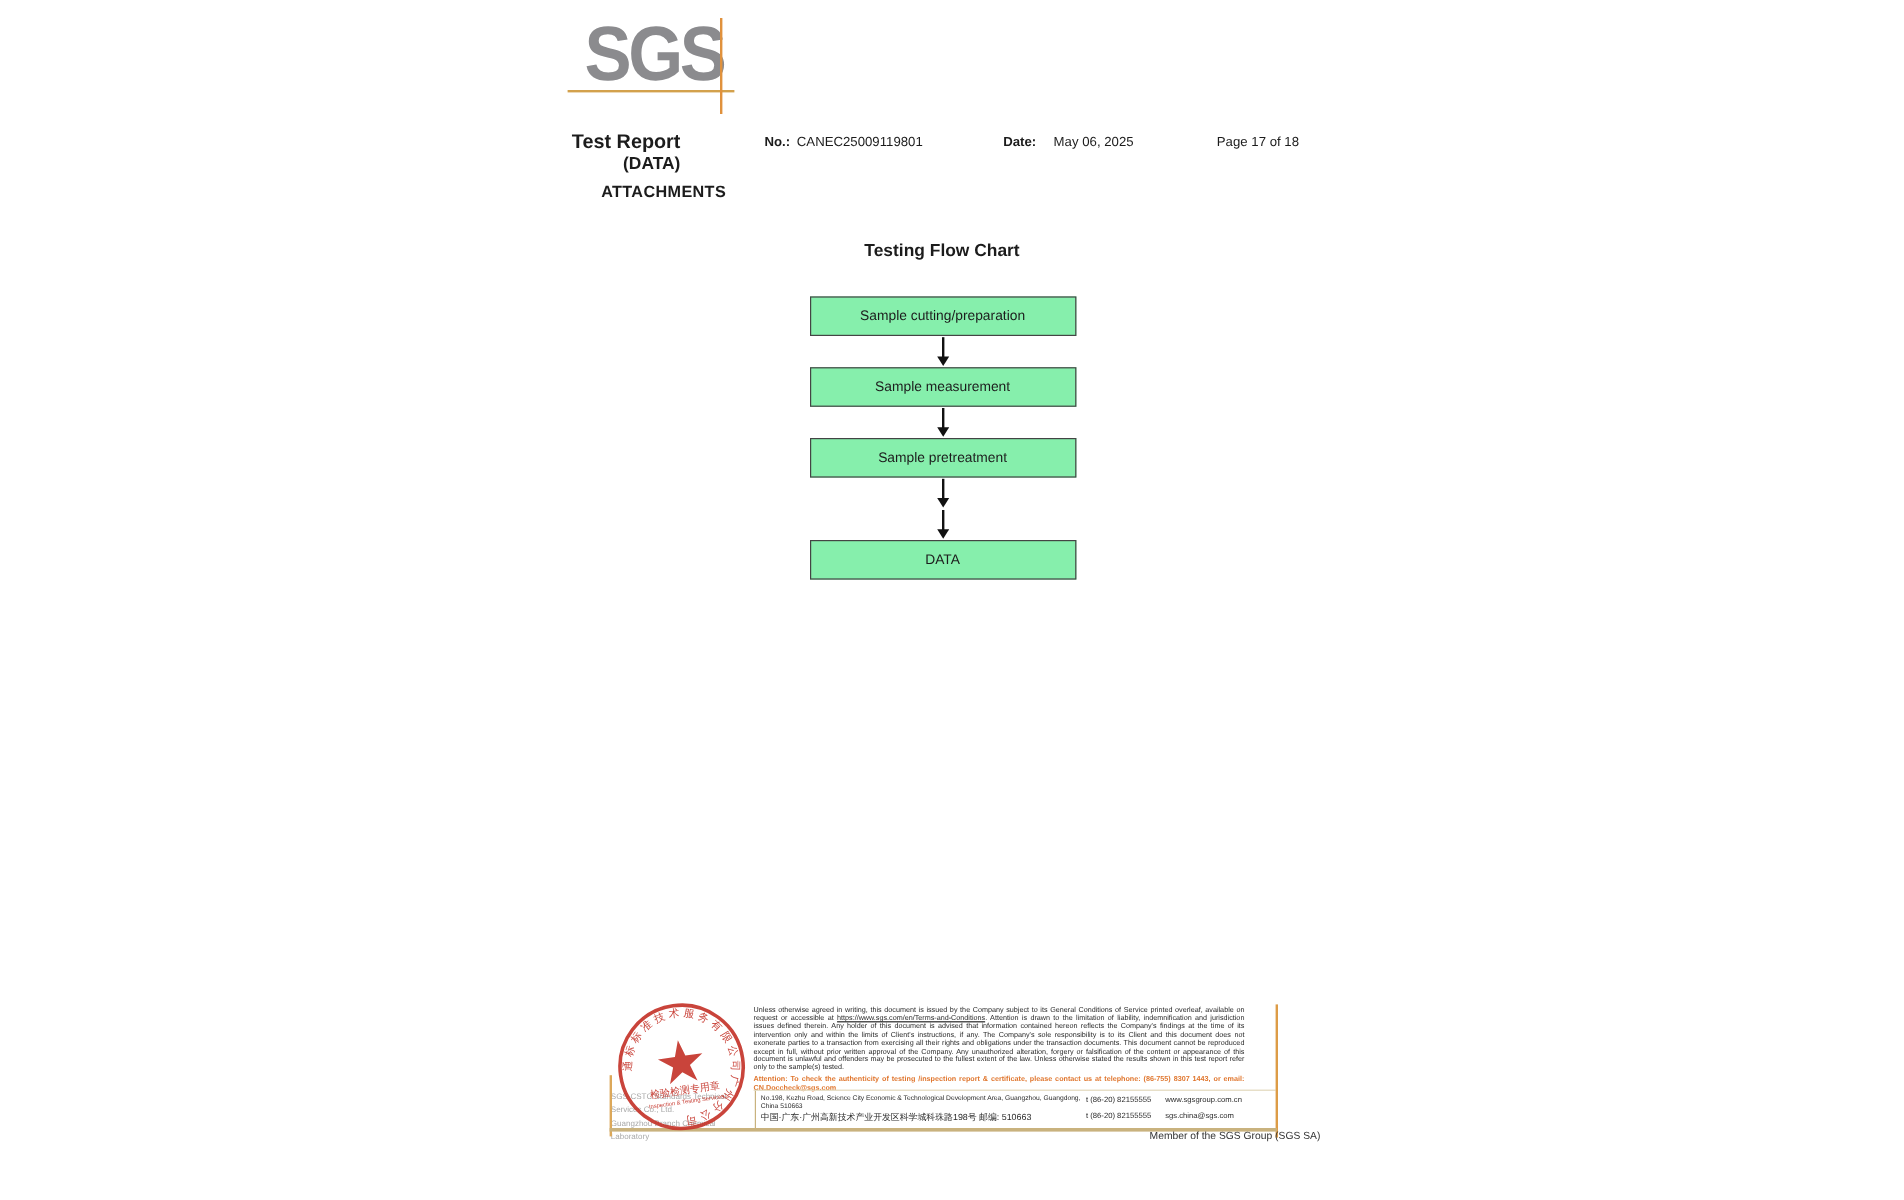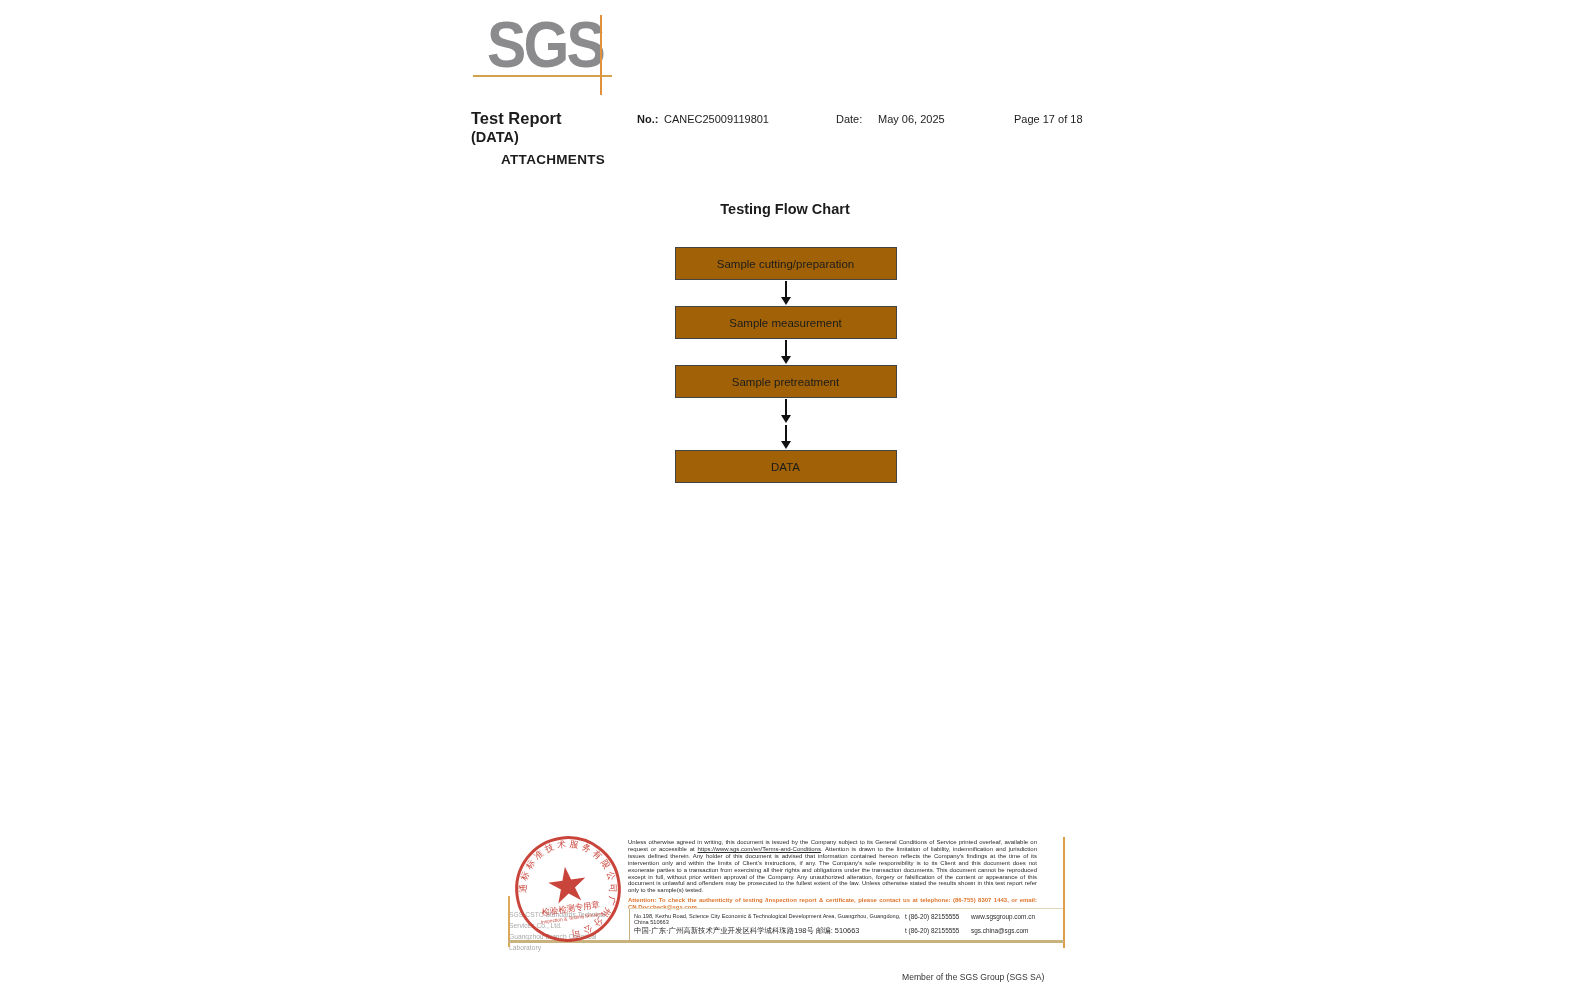--- a/index.html
+++ b/index.html
@@ -7,37 +7,37 @@
     font-family: "Liberation Sans", sans-serif; color: #1c1c1c; }
   .abs { position: absolute; }
 
   
   .logo-text { left: 487px; top: 8px; font-size: 64px; font-weight: 700; color: #8b8b8e;
     letter-spacing: -3px; transform: scaleX(0.92); transform-origin: left; }
   .logo-hline { left: 473px; top: 75px; width: 139px; height: 2px; background: #d3a14c; }
   .logo-vline { left: 600px; top: 15px; width: 2px; height: 80px; background: #e0913c; }
 
   
-  .title-block { left: 471px; top: 108px; width: 96px; text-align: left; font-weight: 700; }
+  .title-block { left: 471px; top: 108px; width: 96px; text-align: right; font-weight: 700; }
   .title-main { font-size: 16.5px; line-height: 20px; }
   .title-sub { font-size: 14.5px; line-height: 18px; }
   .attachments { left: 501px; top: 152px; font-size: 13.5px; font-weight: 700; letter-spacing: .3px; }
   .hdr { top: 113px; font-size: 11px; }
   .hdr-no-label { left: 637px; font-weight: 700; }
   .hdr-no-value { left: 664px; }
-  .hdr-date-label { left: 836px; font-weight: 400; }
+  .hdr-date-label { left: 836px; font-weight: 700; }
   .hdr-date-value { left: 878px; }
   .hdr-page { left: 1014px; }
 
   
   .flow-title { left: 620px; top: 201px; width: 330px; text-align: center;
     font-size: 14.5px; font-weight: 700; }
   .flow-wrap { left: 689px; top: 247px; width: 193px; display: flex;
     flex-direction: column; align-items: center; }
-  .flow-box { width: 222px; height: 33px; border: 1px solid #444; background: #a16207;
+  .flow-box { width: 222px; height: 33px; border: 1px solid #444; background: #86efac;
     display: flex; align-items: center; justify-content: center; font-size: 11.5px; }
   .flow-arrow { width: 2px; height: 17px; background: #111; margin: 0 auto; position: relative; }
   .flow-arrow::after { content: ""; position: absolute; left: 50%; bottom: -7px;
     transform: translateX(-50%); border-left: 5px solid transparent;
     border-right: 5px solid transparent; border-top: 8px solid #111; }
   .flow-gap { height: 26px; display: flex; align-items: flex-start; padding-top: 1px; }
 
   
   .f-left-vline { left: 508px; top: 896px; width: 1.5px; height: 51px; background: #dca85a; }
   .f-right-vline { left: 1063px; top: 837px; width: 1.5px; height: 111px; background: #dd9c46; }
@@ -52,21 +52,21 @@
     color: #e0762e; font-weight: 700; text-align: justify; }
 
   .company-lines { left: 509px; top: 909px; width: 120px; color: #a9a9a9;
     font-size: 6.7px; line-height: 11px; }
   .addr-en { left: 634px; top: 913px; width: 270px; font-size: 5.6px; color: #2a2a2a; }
   .addr-cn { left: 634px; top: 926px; width: 270px; font-size: 7.4px; color: #2a2a2a; }
   .phone1 { left: 905px; top: 913px; font-size: 6.4px; color: #2a2a2a; }
   .phone2 { left: 905px; top: 927px; font-size: 6.4px; color: #2a2a2a; }
   .website { left: 971px; top: 913px; font-size: 6.4px; color: #2a2a2a; }
   .email { left: 971px; top: 927px; font-size: 6.4px; color: #2a2a2a; }
-  .member { left: 902px; top: 941px; font-size: 8.6px; color: #333; margin-top: 31px; }
+  .member { left: 958px; top: 941px; font-size: 8.6px; color: #333; }
 
   .stamp { left: 512px; top: 833px; width: 112px; height: 112px; transform: rotate(-8deg);
     opacity: 0.92; }
 </style>
 </head>
 <body>
 
 <div class="abs logo-text">SGS</div>
 <div class="abs logo-hline"></div>
 <div class="abs logo-vline"></div>

